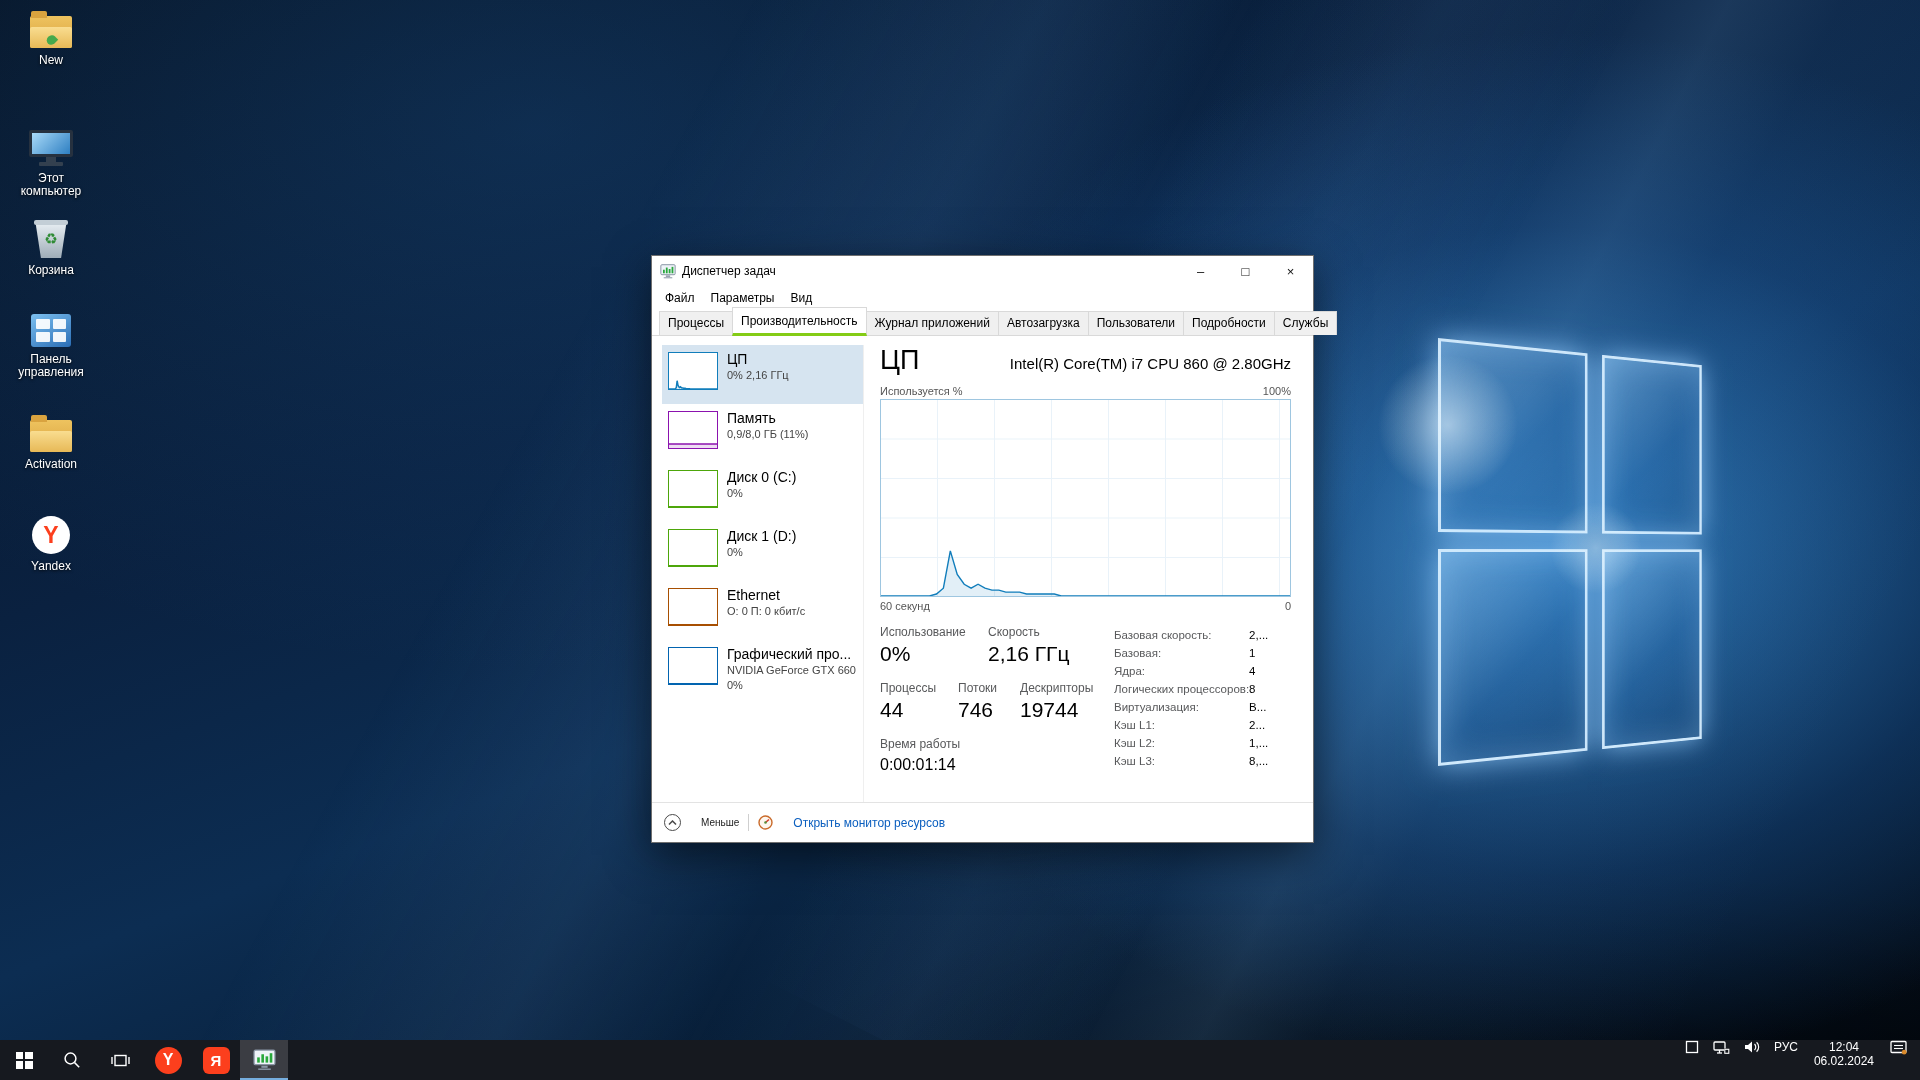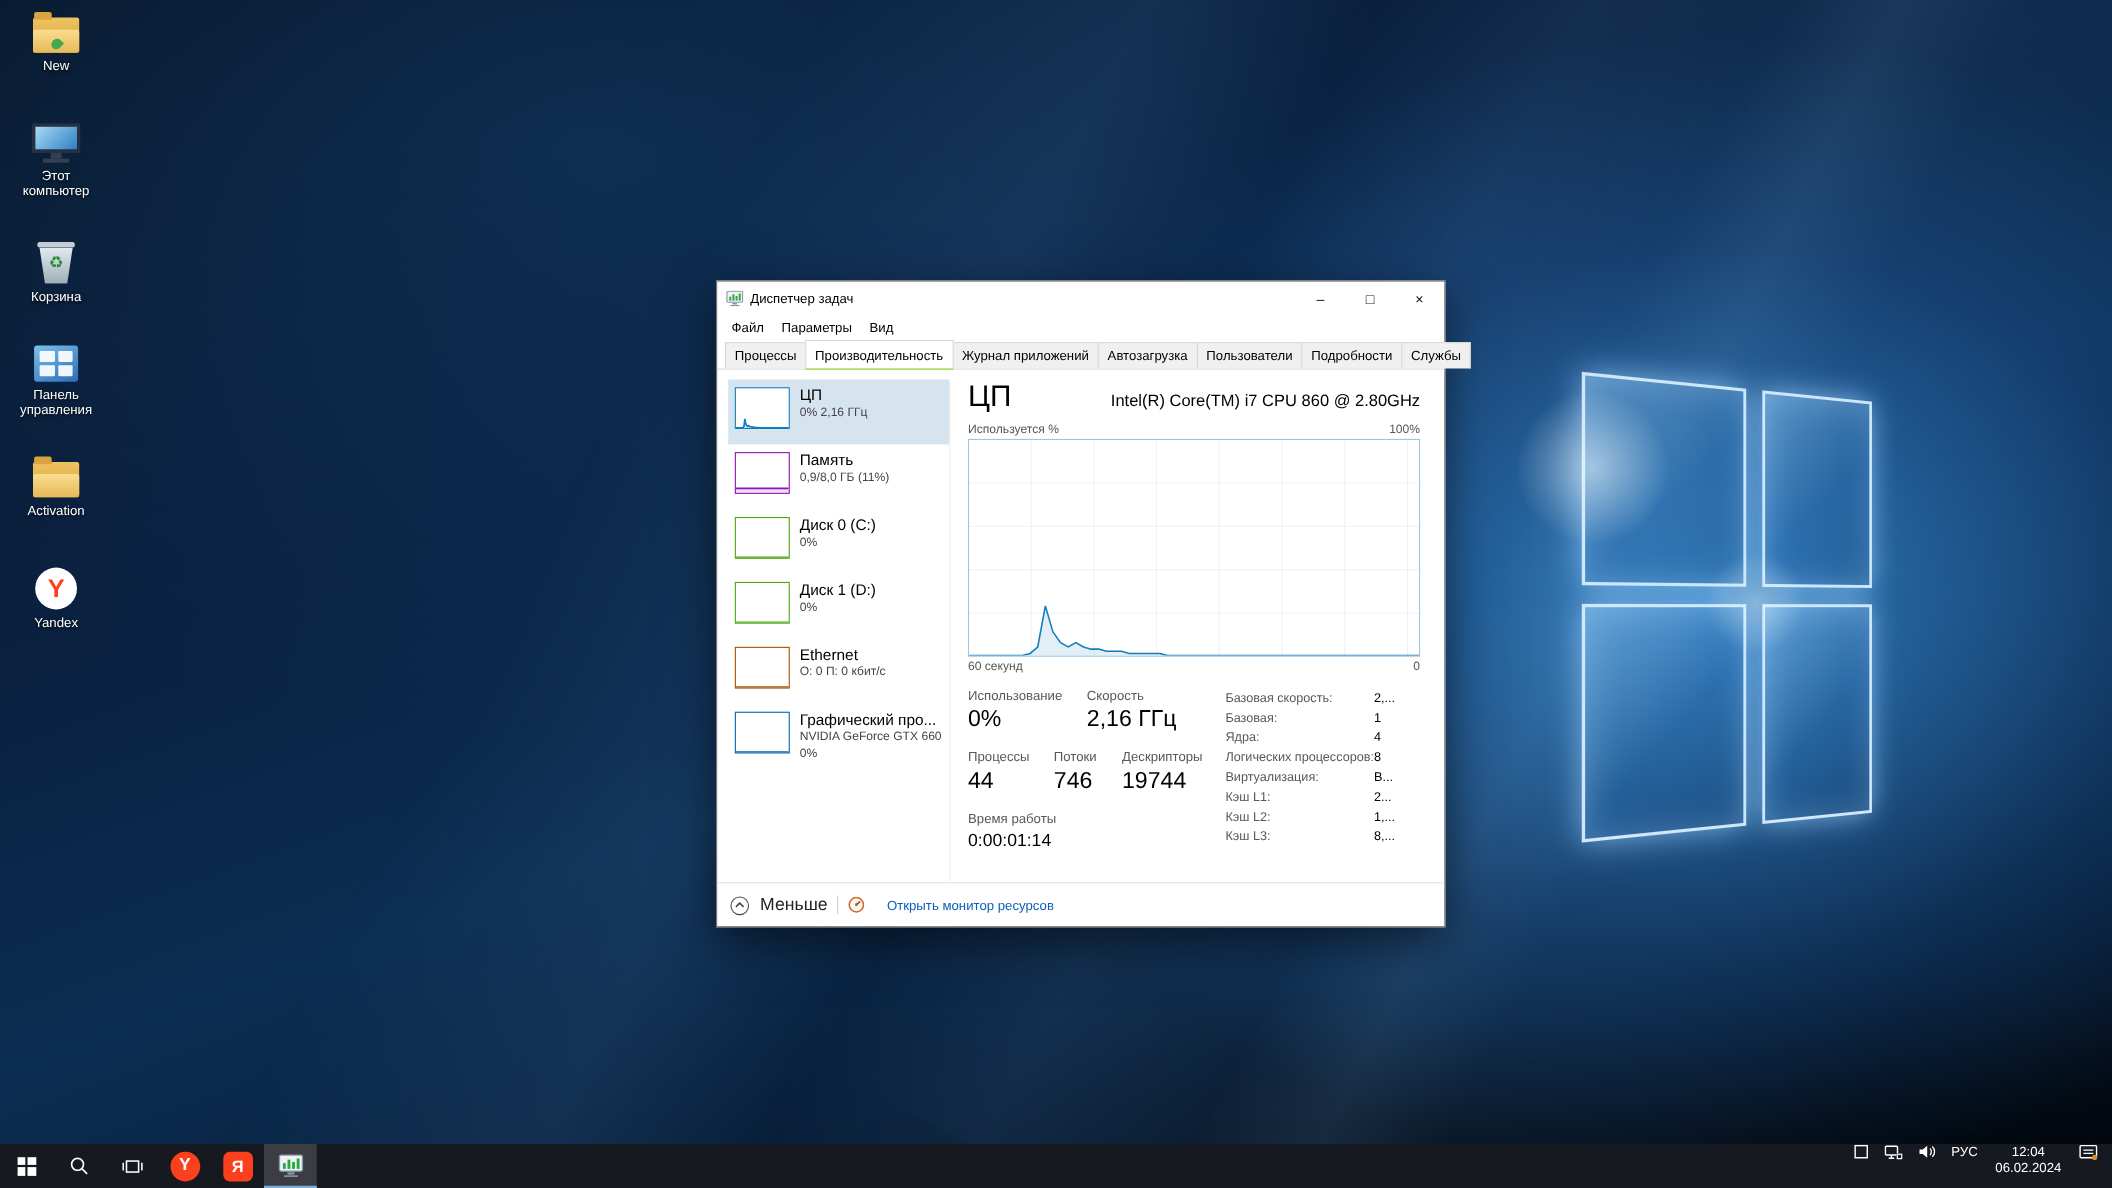--- a/index.html
+++ b/index.html
@@ -52,21 +52,21 @@
   .tm-window{position:absolute;left:651px;top:255px;width:663px;height:588px;background:#fff;
     border:1px solid #6f6f6f;box-shadow:0 12px 40px rgba(0,0,0,0.55);display:flex;flex-direction:column;color:#000;font-size:12px;}
   .tm-titlebar{height:30px;display:flex;align-items:center;padding-left:8px;gap:6px;flex:none;}
   .tm-title{font-size:12px;}
   .tm-caption{margin-left:auto;display:flex;height:100%;}
   .cap-btn{width:45px;height:100%;display:flex;align-items:center;justify-content:center;font-size:13px;color:#111;}
   .tm-menubar{height:23px;display:flex;align-items:center;padding-left:5px;flex:none;text-align:right;}
   .menu-item{padding:3px 8px;font-size:12px;}
   .tm-tabstrip{display:flex;align-items:flex-end;padding:3px 6px 0 7px;border-bottom:1px solid #d9d9d9;height:27px;flex:none;}
   .tab{padding:4px 8px 5px;border:1px solid #d9d9d9;border-bottom:none;background:#f0f0f0;margin-right:-1px;font-size:12px;white-space:nowrap;}
-  .tab.active{background:#fff;position:relative;z-index:2;padding-top:6px;margin-bottom:-1px;border-bottom:1px solid #84cc16;}
+  .tab.active{background:#fff;position:relative;z-index:2;padding-top:6px;margin-bottom:-1px;border-bottom:3px solid #84cc16;}
   .tm-content{flex:1;display:flex;padding-top:9px;overflow:hidden;}
   .tm-sidebar{width:212px;flex:none;padding-left:10px;border-right:1px solid #efefef;}
   .side-item{display:flex;gap:9px;padding:6px 6px;min-height:59px;align-items:flex-start;}
   .side-item.selected{background:#d6e4f0;}
   .thumb{width:50px;height:38px;background:#fff;border:1px solid #999;flex:none;margin-top:1px;}
   .thumb svg{width:100%;height:100%;display:block;}
   .t1{font-size:14px;line-height:16px;}
   .t2{font-size:11px;color:#444;line-height:13px;margin-top:2px;}
   .tm-main{flex:1;padding:0 22px 0 16px;display:flex;flex-direction:column;min-width:0;}
   .main-head{display:flex;align-items:baseline;}
@@ -83,21 +83,21 @@
   .sl-row{display:flex;}
   .sl-row + .sl-row{margin-top:15px;}
   .stat .lab{font-size:12px;color:#58595b;white-space:nowrap;}
   .stat .val{font-size:21px;font-weight:300;margin-top:3px;}
   .stat .val.small{font-size:16px;font-weight:400;margin-top:5px;}
   .stats-right{flex:1;padding-top:1px;}
   .detail-row{display:flex;font-size:11.5px;line-height:18px;}
   .dl{color:#58595b;flex:1;white-space:nowrap;}
   .dv{width:42px;color:#000;}
   .tm-footer{height:40px;border-top:1px solid #e3e3e3;display:flex;align-items:center;padding-left:12px;flex:none;}
-  .less-btn{display:flex;align-items:flex-end;gap:10px;font-size:16px;color:#222;}
+  .less-btn{display:flex;align-items:center;gap:20px;font-size:10px;color:#222;}
   .chev-circle{width:17px;height:17px;border:1.5px solid #4a4a4a;border-radius:50%;display:flex;align-items:center;justify-content:center;}
   .foot-sep{width:1px;height:17px;background:#cfcfcf;margin:0 9px;}
   .resmon-link{display:flex;align-items:center;gap:20px;font-size:12px;color:#0b5fbf;}
 
   
   .taskbar{position:absolute;left:0;bottom:0;width:1920px;height:40px;background:#16191f;display:flex;align-items:stretch;z-index:20;}
   .tb-btn{width:48px;display:flex;align-items:center;justify-content:center;flex:none;}
   .tb-btn.active-app{background:rgba(255,255,255,0.16);box-shadow:inset 0 -2px 0 #76aede;}
   .win-logo{width:17px;height:17px;display:grid;grid-template-columns:1fr 1fr;grid-template-rows:1fr 1fr;gap:2px;}
   .win-logo span{background:#fff;}
@@ -123,21 +123,21 @@
   </div>
   <div class="rays"></div>
 </div>
 
 <div class="desk-icon" style="top:16px">
   <div class="folder">
       <span class="sprout"></span>
     </div>
   <div class="desk-label">New</div>
 </div>
-<div class="desk-icon" style="top:112px">
+<div class="desk-icon" style="top:130px">
   <div class="pc-icon">
     <div class="pc-screen"></div>
       <div class="pc-stand"></div>
       <div class="pc-base"></div>
   </div>
   <div class="desk-label">Этот компьютер</div>
 </div>
 <div class="desk-icon" style="top:220px">
   <div class="bin">
     <div class="bin-rim"></div>

